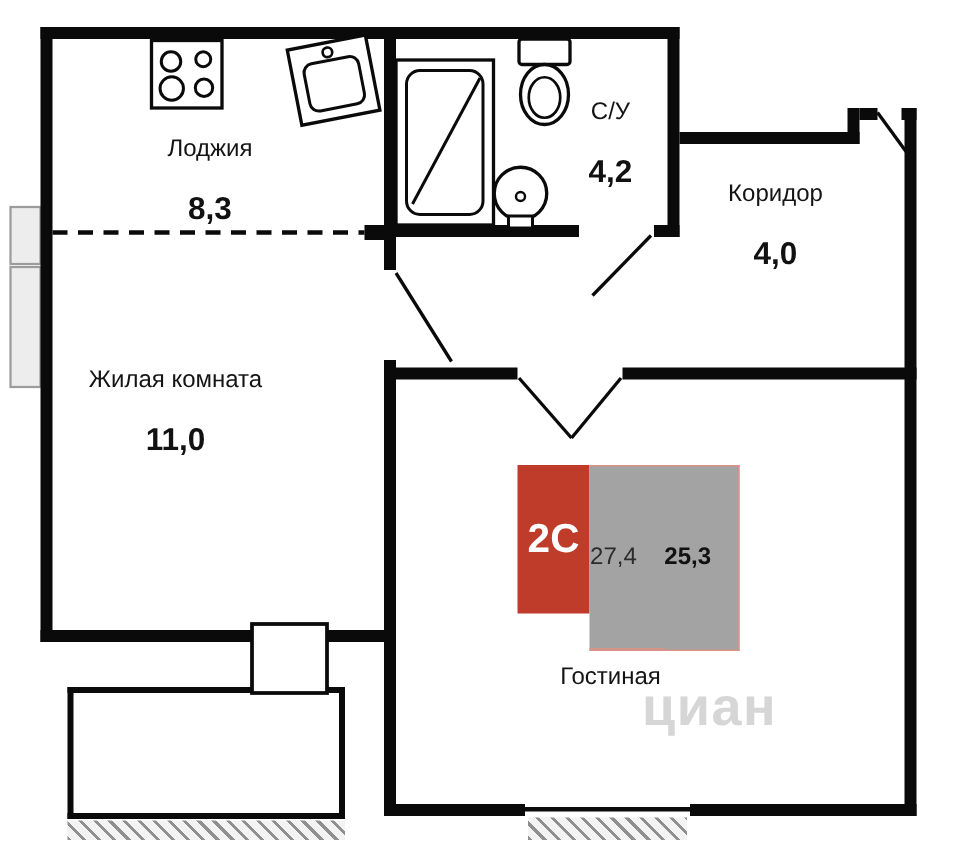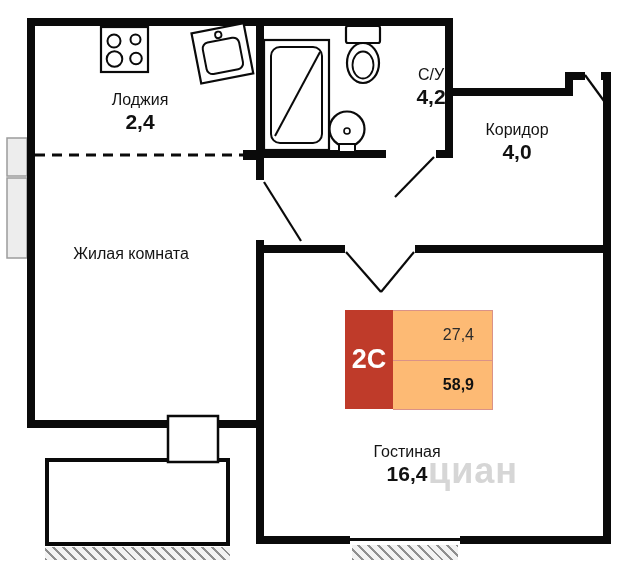--- a/index.html
+++ b/index.html
@@ -13,30 +13,30 @@
     background:repeating-linear-gradient(45deg,#8f8f8f 0 2px,#f3f3f3 2px 7px);
   }
   .watermark{
     position:absolute;left:428px;top:450px;z-index:2;
     font-size:36px;font-weight:700;letter-spacing:1px;color:#d6d6d6;
   }
   .room-label{
     position:absolute;transform:translateX(-50%);text-align:center;z-index:3;white-space:nowrap;
   }
   .room-name{font-size:16px;line-height:19px;color:#141414;}
-  .room-area{font-size:21px;line-height:26px;font-weight:700;margin-top:0;color:#111;}
+  .room-area{font-size:21px;line-height:26px;font-weight:700;margin-top:18px;color:#111;}
   .info-badge{position:absolute;left:345px;top:310px;display:flex;z-index:4;}
   .badge-type{
     width:48px;height:99px;background:#bf3b2a;color:#fff;
     display:flex;align-items:center;justify-content:center;
     font-size:27px;font-weight:700;
   }
   .badge-table{
-    width:100px;height:100px;box-sizing:border-box;display:flex;flex-direction:column;
-    background:#fdba74;border:1px solid #da9287;border-left:none;
+    width:100px;height:124px;box-sizing:border-box;display:flex;flex-direction:row;
+    background:#a3a3a3;border:1px solid #da9287;border-left:none;
   }
   .badge-row{
     flex:1;display:flex;align-items:center;justify-content:flex-end;
     padding-right:18px;font-size:16px;color:#2b2b2b;border-bottom:1px solid #da9287;
   }
   .badge-row:last-child{border-bottom:none;font-weight:700;color:#111;}
 </style>
 </head>
 <body>
 
@@ -124,44 +124,44 @@
     </g>
   </svg>
 
   <div class="hatch" style="left:45px;top:547px;width:185px;height:13px"></div>
   <div class="hatch" style="left:352px;top:545px;width:106px;height:15px"></div>
 
   <div class="watermark">циан</div>
 
   <div class="room-label" style="left:140px;top:90px">
     <div class="room-name">Лоджия</div>
-    <div class="room-area">2,4</div>
+    <div class="room-area">8,3</div>
   </div>
 
-  <div class="room-label" style="left:431px;top:65px">
+  <div class="room-label" style="left:407px;top:65px">
     <div class="room-name">С/У</div>
     <div class="room-area">4,2</div>
   </div>
 
   <div class="room-label" style="left:517px;top:120px">
     <div class="room-name">Коридор</div>
     <div class="room-area">4,0</div>
   </div>
 
-  <div class="room-label" style="left:131px;top:244px">
+  <div class="room-label" style="left:117px;top:244px">
     <div class="room-name">Жилая комната</div>
+    <div class="room-area">11,0</div>
   </div>
 
   <div class="room-label" style="left:407px;top:442px">
     <div class="room-name">Гостиная</div>
-    <div class="room-area">16,4</div>
   </div>
 
 
   <div class="info-badge">
     <div class="badge-type">2С</div>
     <div class="badge-table">
       <div class="badge-row">27,4</div>
-      <div class="badge-row">58,9</div>
+      <div class="badge-row">25,3</div>
     </div>
   </div>
 
 </div>
 
 </body></html>

